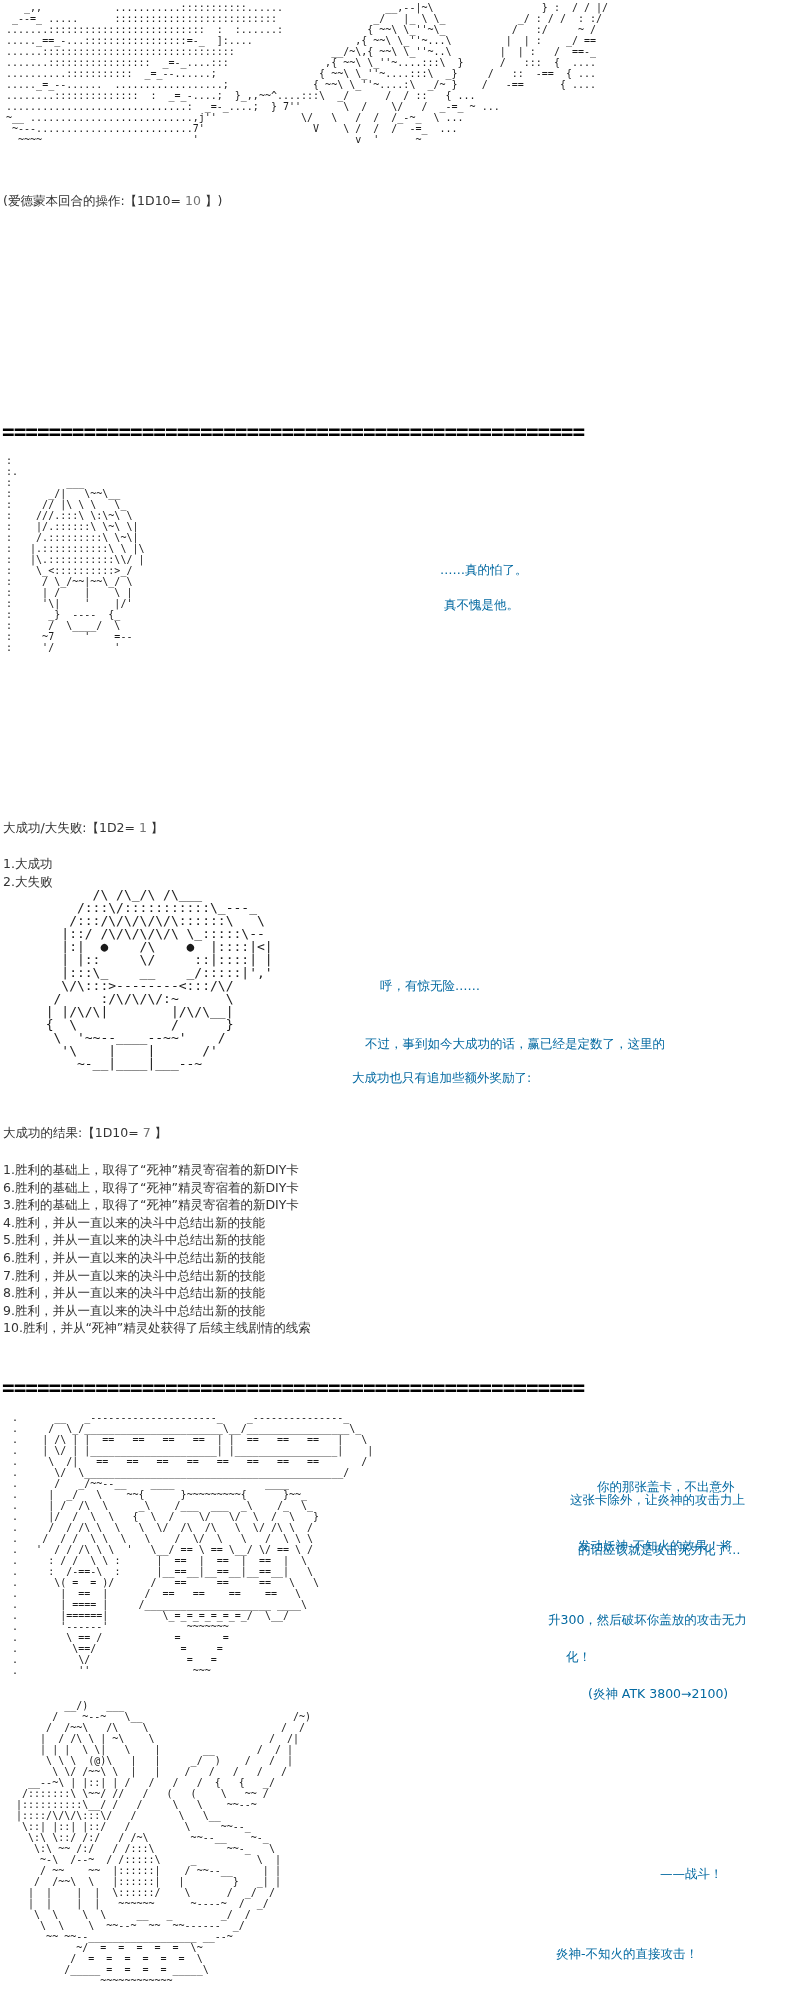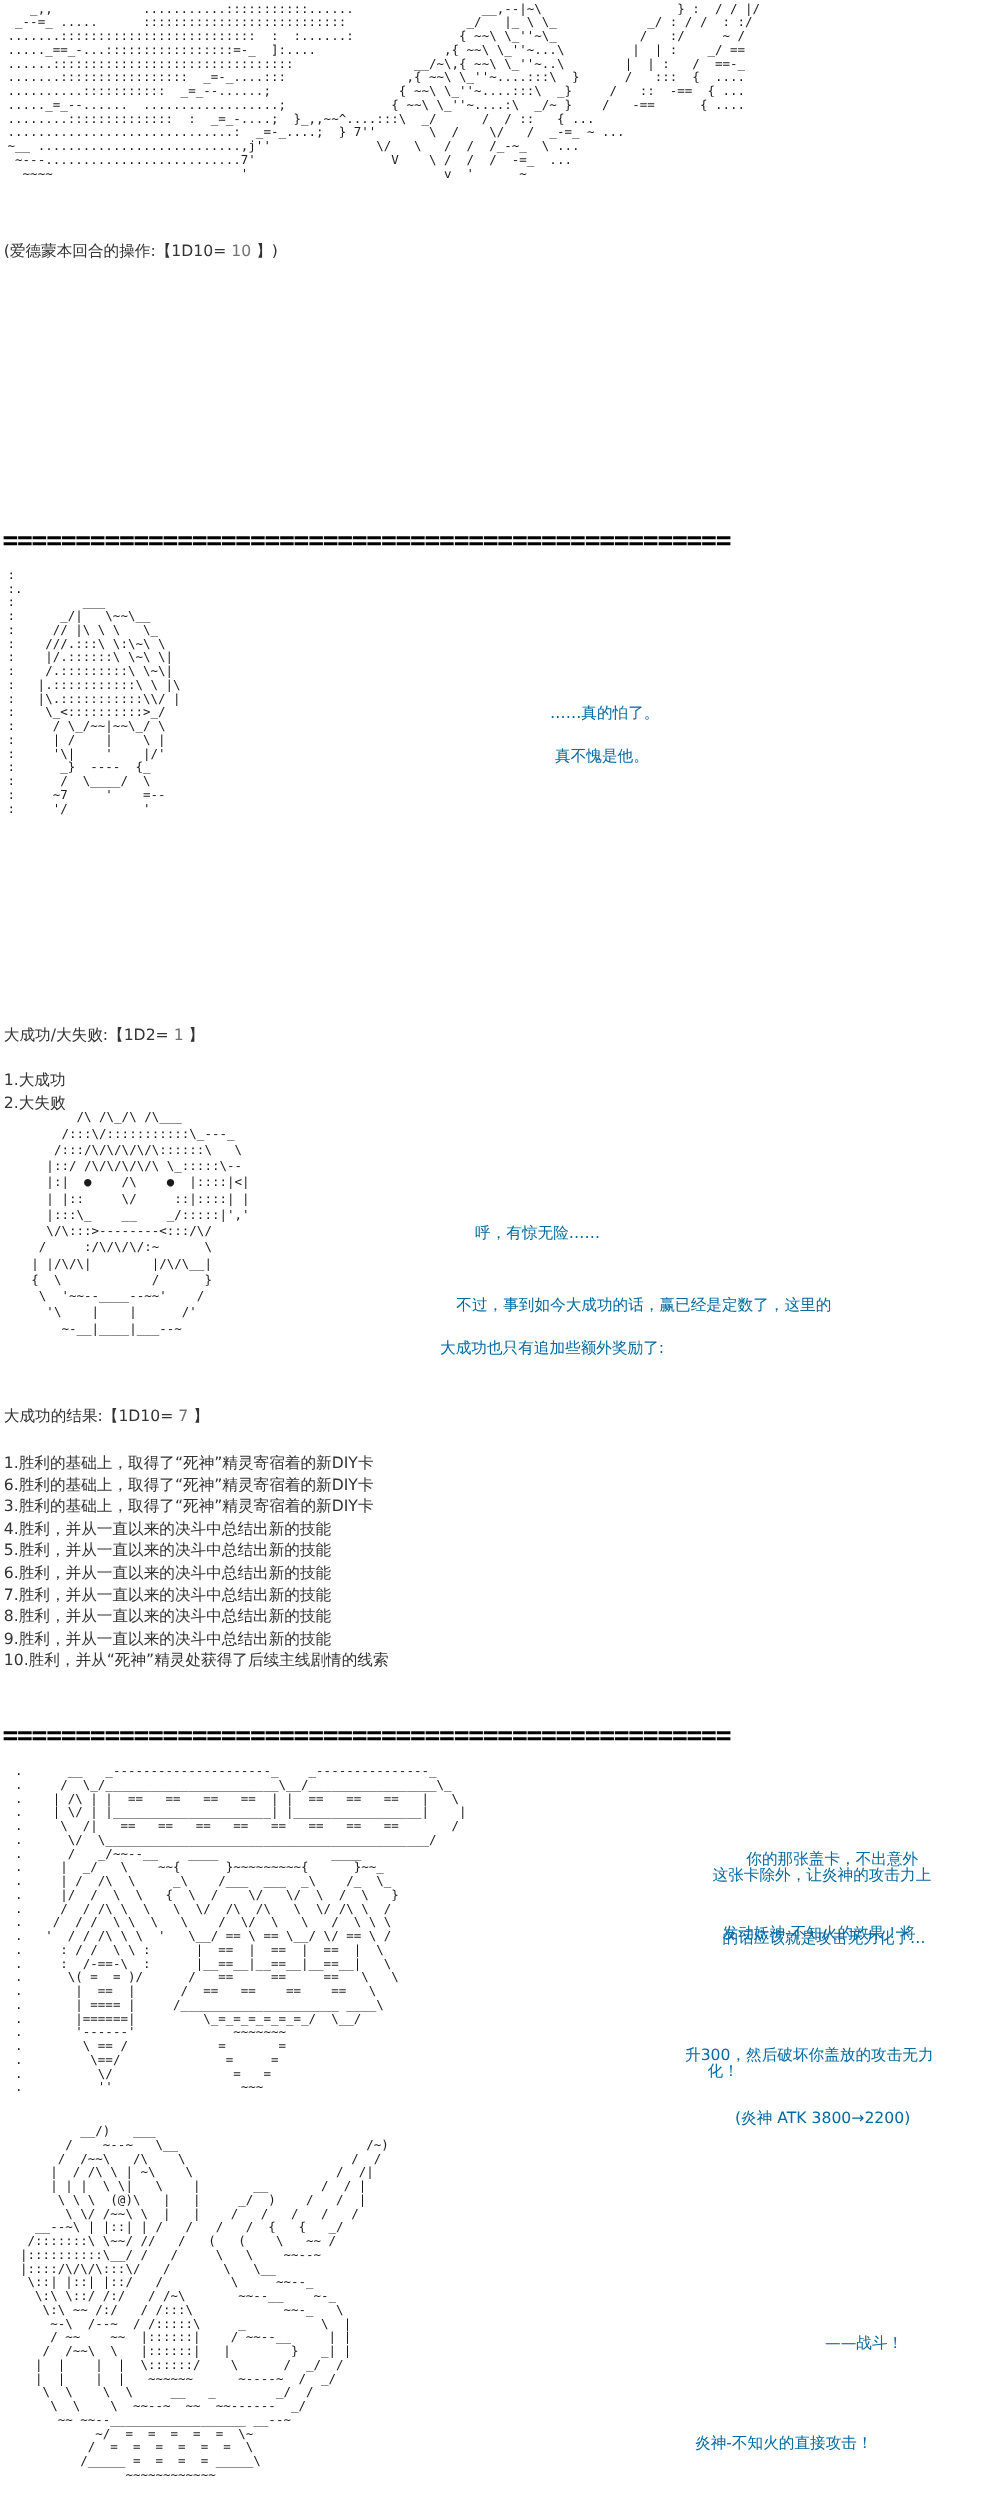--- a/index.html
+++ b/index.html
@@ -69,21 +69,21 @@
 
   <div class="hdr abs" style="left:3px;top:820px;">
     <span>大成功/大失败:【1D2= </span><span class="dice">1</span><span> 】</span>
   </div>
 
   <div class="list lh175 abs" style="left:3px;top:856px;">
     <div class="opt red">1.大成功</div>
     <div class="opt">2.大失败</div>
   </div>
 
-  <pre class="aa abs" style="left:13px;top:888px;font-size:10px;line-height:13px;">        /\ /\_/\ /\___
+  <pre class="aa abs" style="left:30px;top:888px;font-size:13px;line-height:13px;">        /\ /\_/\ /\___
       /:::\/:::::::::::\_---_
      /:::/\/\/\/\/\::::::\   \
     |::/ /\/\/\/\/\ \_:::::\--
     |:|  ●    /\    ●  |::::|&lt;|
     | |::     \/     ::|::::| |
     |:::\_    __    _/:::::|','
     \/\:::&gt;--------&lt;:::/\/
    /     :/\/\/\/:~      \
   | |/\/\|        |/\/\__|
   {  \            /      }
@@ -136,23 +136,23 @@
   .       '------'             ~~~~~~~
   .        \ == /            =       =
   .         \==/              =     =
   .          \/                =   =
   .          ''                 ~~~</pre>
 
   <div class="txt abs" style="left:597px;top:1467px;margin-top:12px;">你的那张盖卡，不出意外</div>
   <div class="txt abs" style="left:578px;top:1502px;margin-top:40px;">的话应该就是攻击无力化了…</div>
   <div class="txt abs" style="left:578px;top:1538px;">发动妖神-不知火的效果！将</div>
   <div class="txt abs" style="left:570px;top:1492px;">这张卡除外，让炎神的攻击力上</div>
-  <div class="txt abs" style="left:548px;top:1612px;margin-top:24px;">升300，然后破坏你盖放的攻击无力</div>
+  <div class="txt abs" style="left:548px;top:1612px;">升300，然后破坏你盖放的攻击无力</div>
   <div class="txt abs" style="left:566px;top:1649px;">化！</div>
-  <div class="txt abs" style="left:588px;top:1686px;">(炎神 ATK 3800→2200)</div>
+  <div class="txt abs" style="left:588px;top:1686px;">(炎神 ATK 3800→2100)</div>
 
   <pre class="aa abs" style="left:10px;top:1700px;">         __/)   ___
        /    ~--~   \__                         /~)
       /  /~~\   /\    \                      /  /
      |  / /\ \ | ~\    \                   /  /|
      | | |  \ \|   \    |       __       /  / |
       \ \ \  (@)\   |   |     _/  )    /   /  |
        \ \/ /~~\ \  |   |    /   /   /   /   /
    __--~\ | |::| | /   /   /   /  {   {   _/
   /:::::::\ \~~/ //   /   (   (    \   ~~ /

